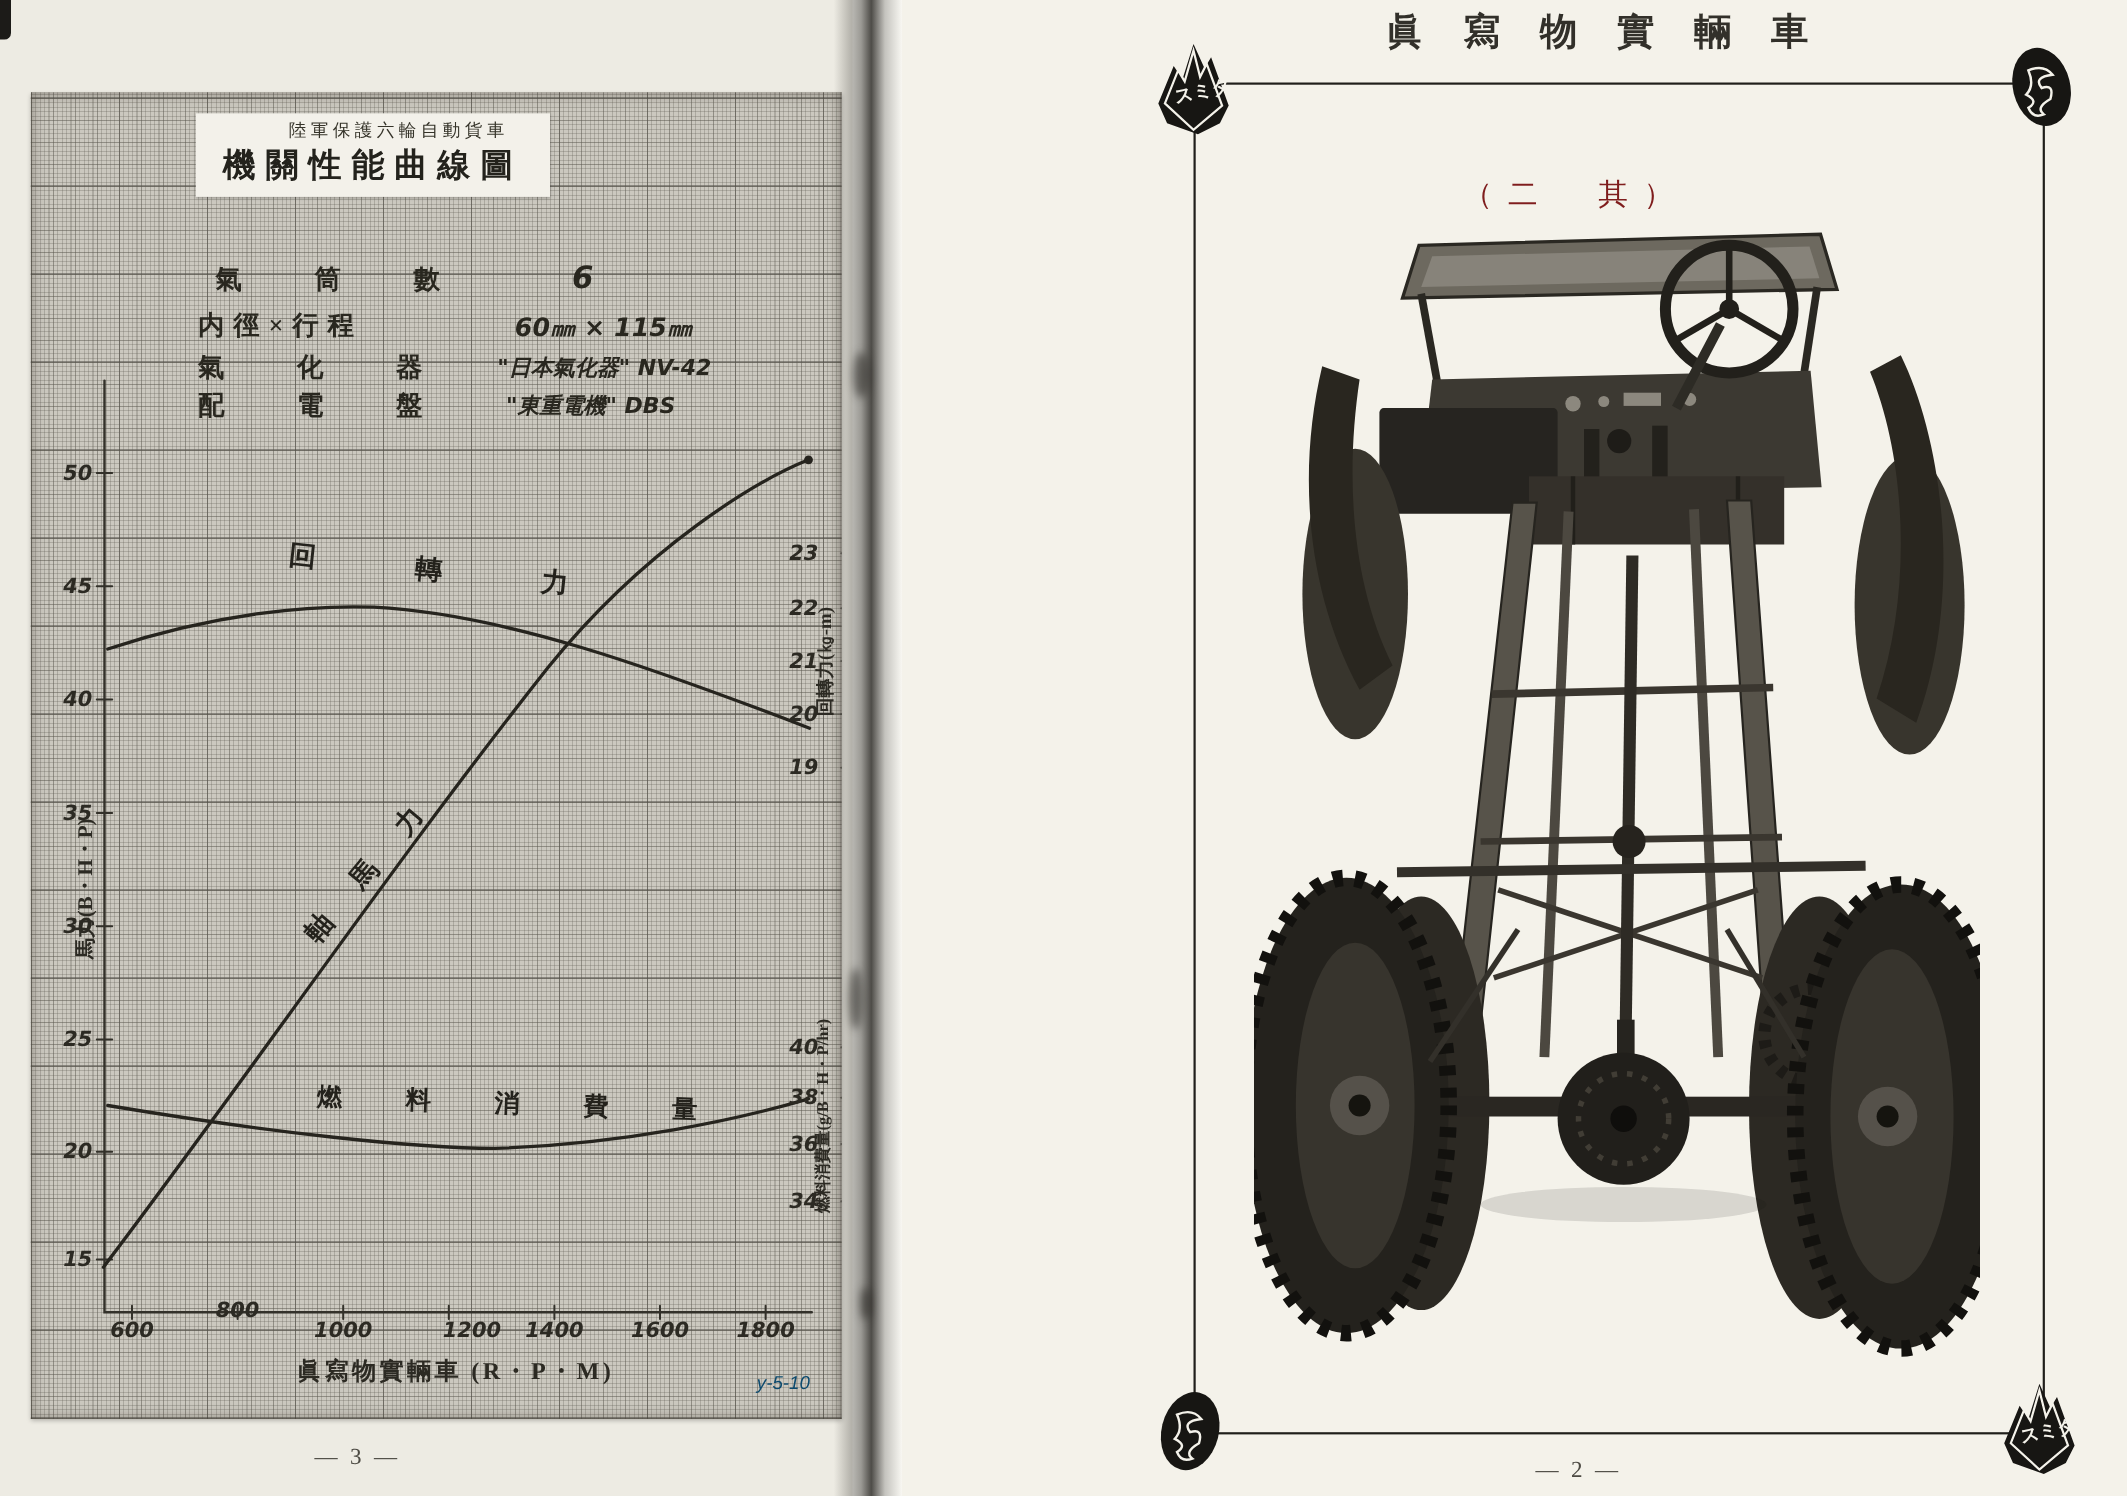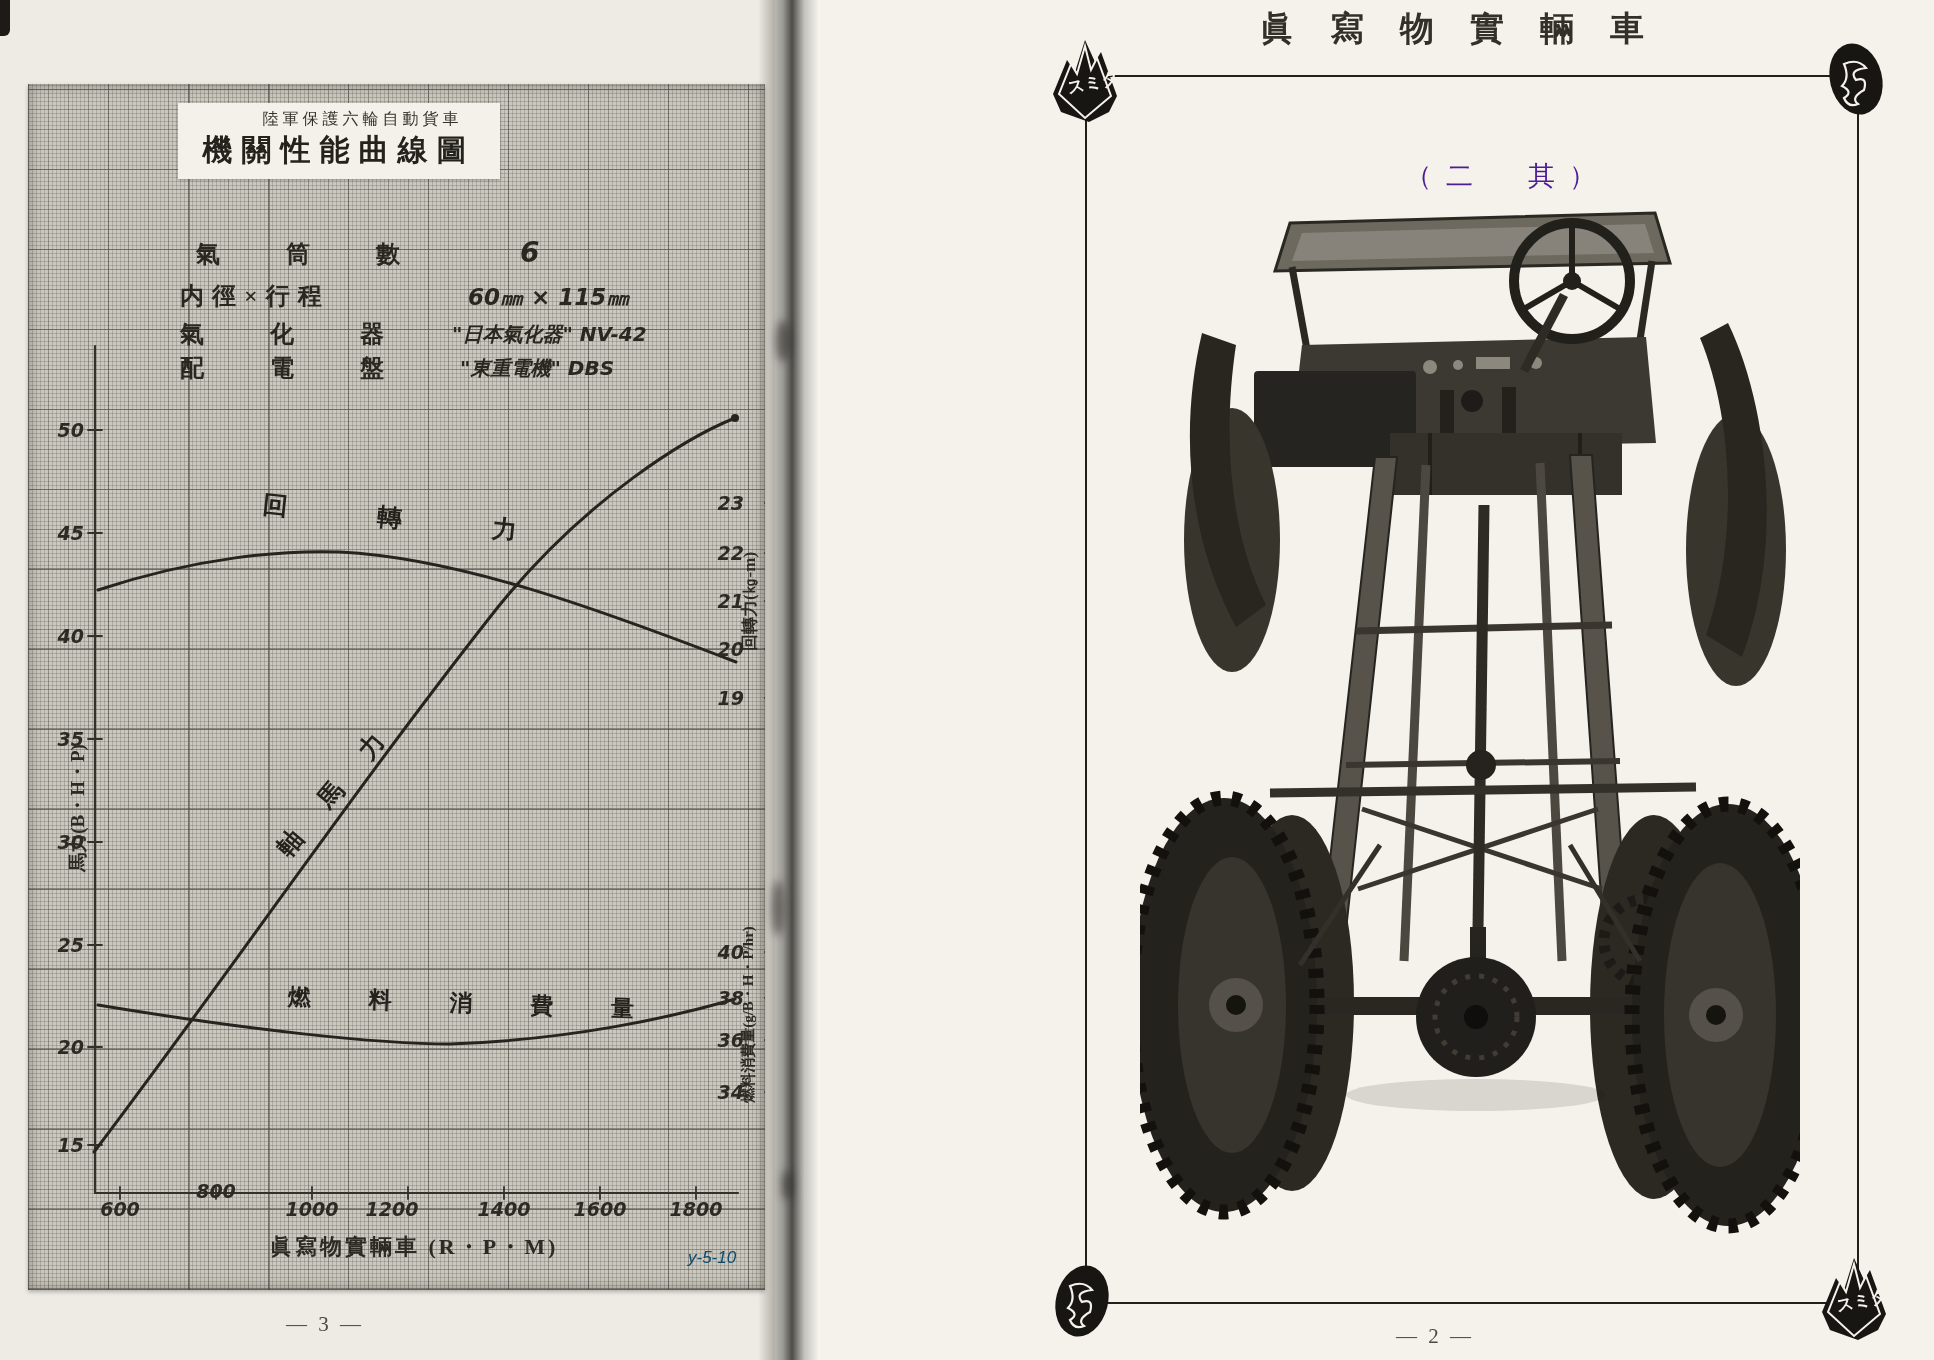--- a/index.html
+++ b/index.html
@@ -42,22 +42,22 @@
   
   #gutter{left:758px;top:0;width:62px;height:1360px;
     background:linear-gradient(90deg, rgba(42,40,35,0) 0%, rgba(42,40,35,.45) 40%,
                rgba(30,28,24,.78) 55%, rgba(42,40,35,.25) 75%, rgba(42,40,35,0) 100%);}
   .smudge{border-radius:50%;background:rgba(25,23,20,.5);filter:blur(4px);}
   
   #right-page{left:820px;top:0;width:1114px;height:1360px;background:#f4f2ea;}
   #photo-frame{left:1085px;top:75px;width:770px;height:1225px;border:2px solid #201f1b;}
   #photo-header{left:1170px;top:6px;width:600px;text-align:center;
     font-size:34px;letter-spacing:36px;color:#32302a;font-weight:bold;white-space:nowrap;}
-  #photo-caption{left:1330px;top:158px;width:280px;text-align:right;
-    font-size:27px;letter-spacing:14px;color:#4c1d95;white-space:nowrap;}
+  #photo-caption{left:1330px;top:158px;width:280px;text-align:left;
+    font-size:27px;letter-spacing:14px;color:#7f1d1d;white-space:nowrap;}
   .corner-logo{width:76px;height:90px;}
   
   .svg-layer{pointer-events:none;}
 </style>
 </head>
 <body>
 
 <div id="left-page" class="abs">
 
   <div id="graph-paper" class="abs"></div>
@@ -134,21 +134,21 @@
 
   <div class="abs tick tick-y" style="left:698px;top:941px;">40</div>
   <div class="abs tick tick-y" style="left:698px;top:987px;">38</div>
   <div class="abs tick tick-y" style="left:698px;top:1029px;">36</div>
   <div class="abs tick tick-y" style="left:698px;top:1081px;">34</div>
   <div class="abs axis-title vert" style="left:660px;top:1005px;font-size:15px;">燃料消費量(g/B・H・P/hr)</div>
 
   <div class="abs tick tick-x" style="left:85px;top:1198px;">600</div>
   <div class="abs tick tick-x" style="left:181px;top:1180px;">800</div>
   <div class="abs tick tick-x" style="left:277px;top:1198px;">1000</div>
-  <div class="abs tick tick-x" style="left:357px;top:1198px;text-align:center;">1200</div>
+  <div class="abs tick tick-x" style="left:394px;top:1198px;text-align:center;">1200</div>
   <div class="abs tick tick-x" style="left:469px;top:1198px;">1400</div>
   <div class="abs tick tick-x" style="left:565px;top:1198px;">1600</div>
   <div class="abs tick tick-x" style="left:661px;top:1198px;">1800</div>
   <div class="abs axis-title" style="left:270px;top:1232px;font-size:22px;letter-spacing:3px;">眞寫物實輛車 (R・P・M)</div>
 
   <div class="abs curve-label" style="left:262px;top:503px;letter-spacing:42px;transform:rotate(6deg);">回 轉 力</div>
   <div class="abs curve-label" style="left:252px;top:772px;letter-spacing:16px;transform:rotate(-50deg);">軸 馬 力</div>
   <div class="abs curve-label" style="left:288px;top:988px;letter-spacing:26px;font-size:23px;transform:rotate(2deg);">燃 料 消 費 量</div>
 
   <div class="abs note" style="left:688px;top:1248px;">y-5-10</div>

